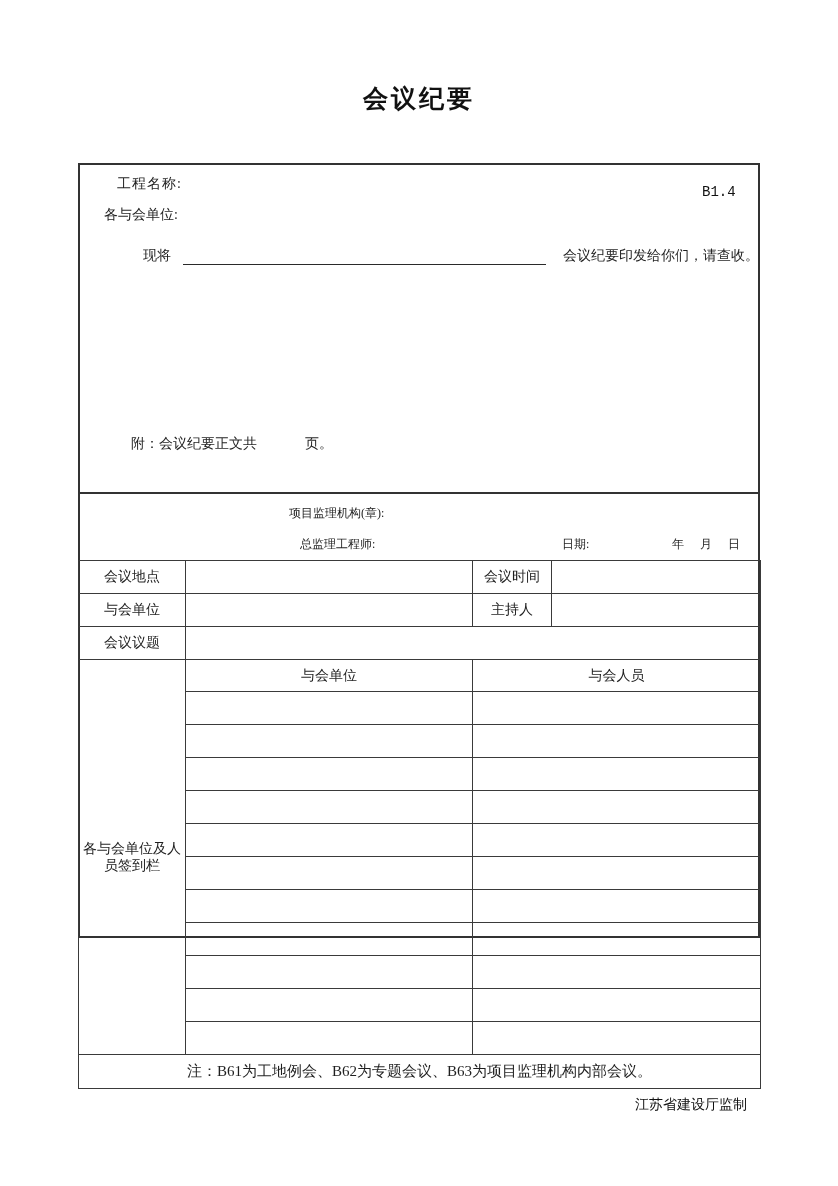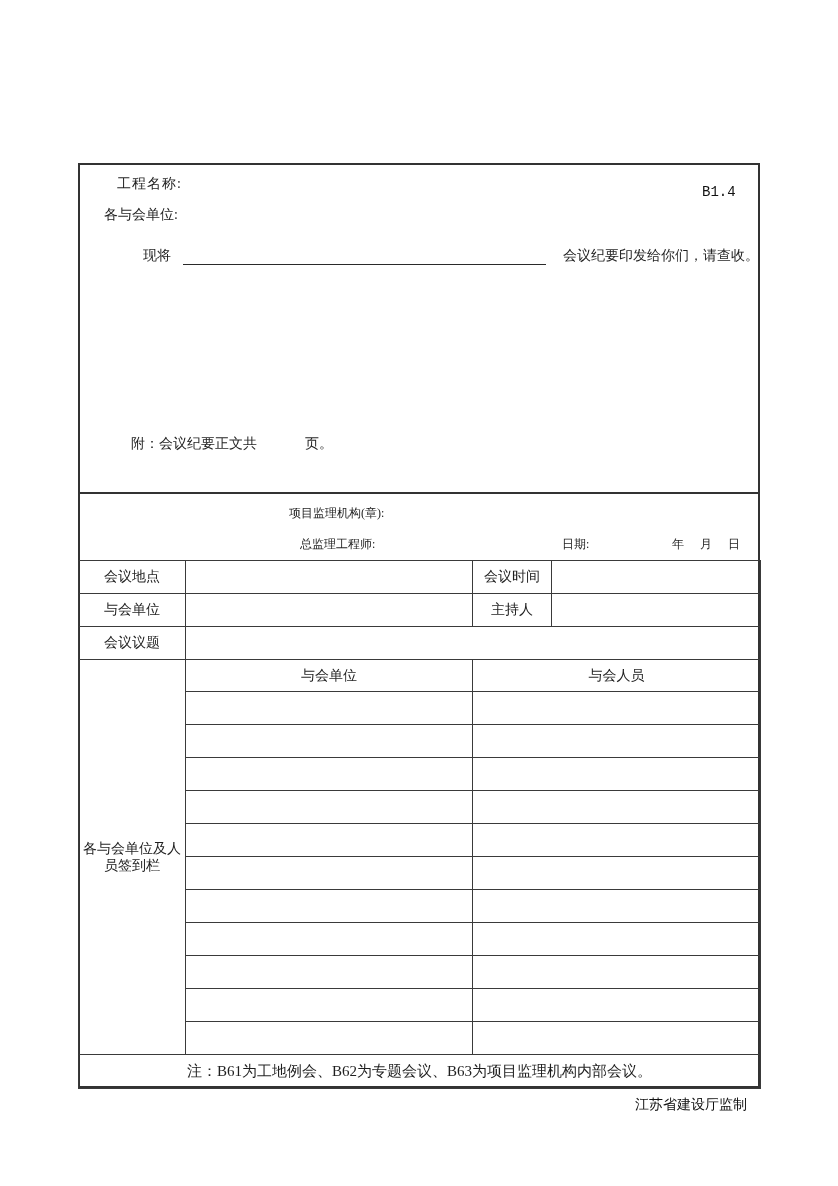--- a/index.html
+++ b/index.html
@@ -16,21 +16,21 @@
     font-family:"DejaVu Sans","Liberation Sans",sans-serif;
     font-weight:bold; font-size:25px; letter-spacing:3px; color:#111;
   }
   .form-code {
     position:absolute; top:138px; left:702px;
     font-family:"Liberation Mono","DejaVu Sans Mono",monospace;
     font-size:14px; color:#111;margin-top:46px;
   }
 
   .box {
-    position:absolute; left:78px; top:163px; width:682px; height:925px;
+    position:absolute; left:78px; top:163px; width:682px; height:775px;
     border:2px solid #333;
   }
 
   .sec1 { position:absolute; left:0; top:0; width:100%; height:327px; font-size:14px; }
   .lbl { position:absolute; white-space:nowrap; }
   .project-name  { left:37px; top:10px; letter-spacing:1px; }
   .participants  { left:24px; top:41px; }
   .xj-prefix     { left:63px; top:82px; }
   .blank-line    { position:absolute; left:103px; top:70px; width:363px; height:30px;
                    border-bottom:1.5px solid #2a2a2a; }
@@ -63,20 +63,21 @@
   .footer-brand {
     position:absolute; top:1096px; left:4px; width:743px; text-align:right;
     font-size:14px; color:#111;
   }
 </style>
 </head>
 <body>
 
 <div class="page">
 
+  <div class="doc-title">会议纪要</div>
   <div class="form-code">B1.4</div>
 
   <div class="box">
 
     <div class="sec1">
       <span class="lbl project-name">工程名称:</span>
       <span class="lbl participants">各与会单位:</span>
 
       <span class="lbl xj-prefix">现将</span>
       <span class="blank-line"></span>

